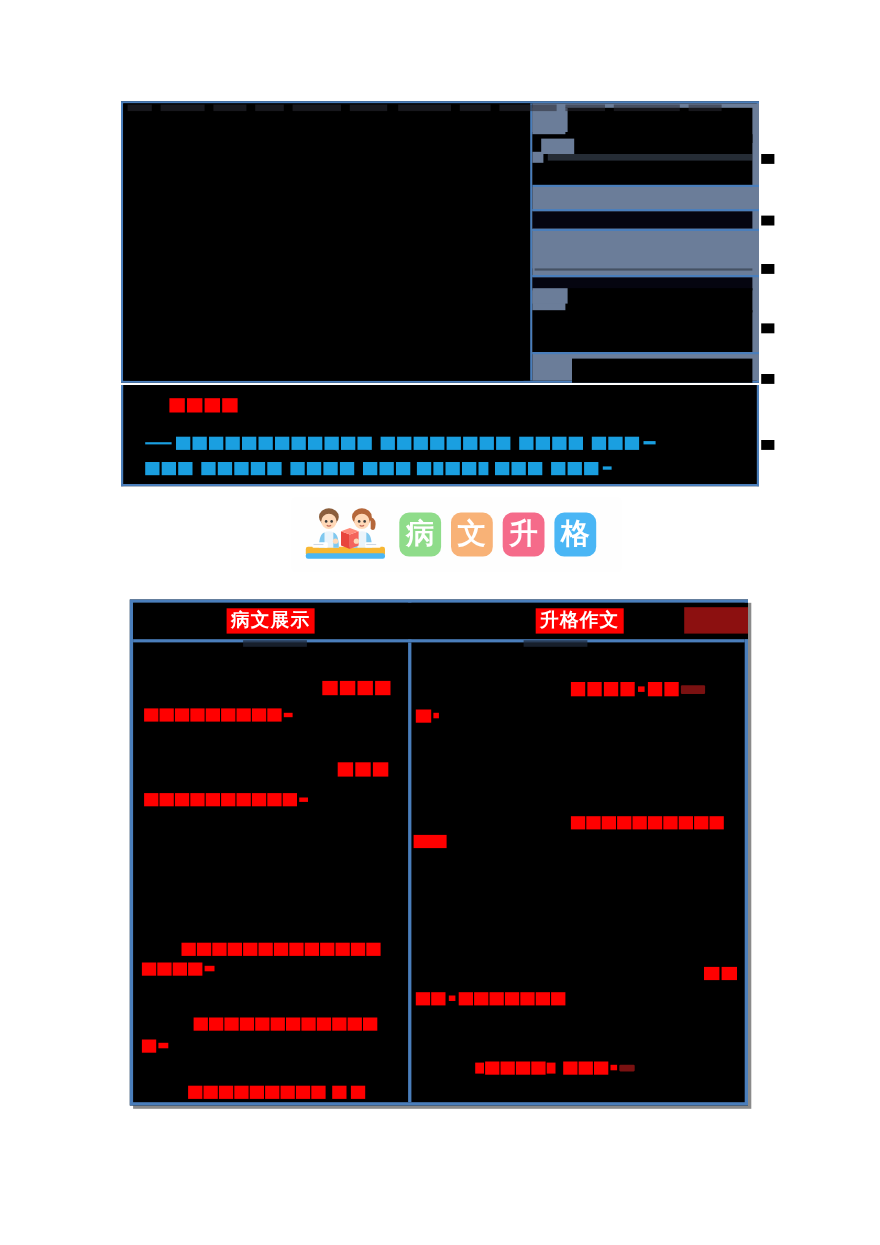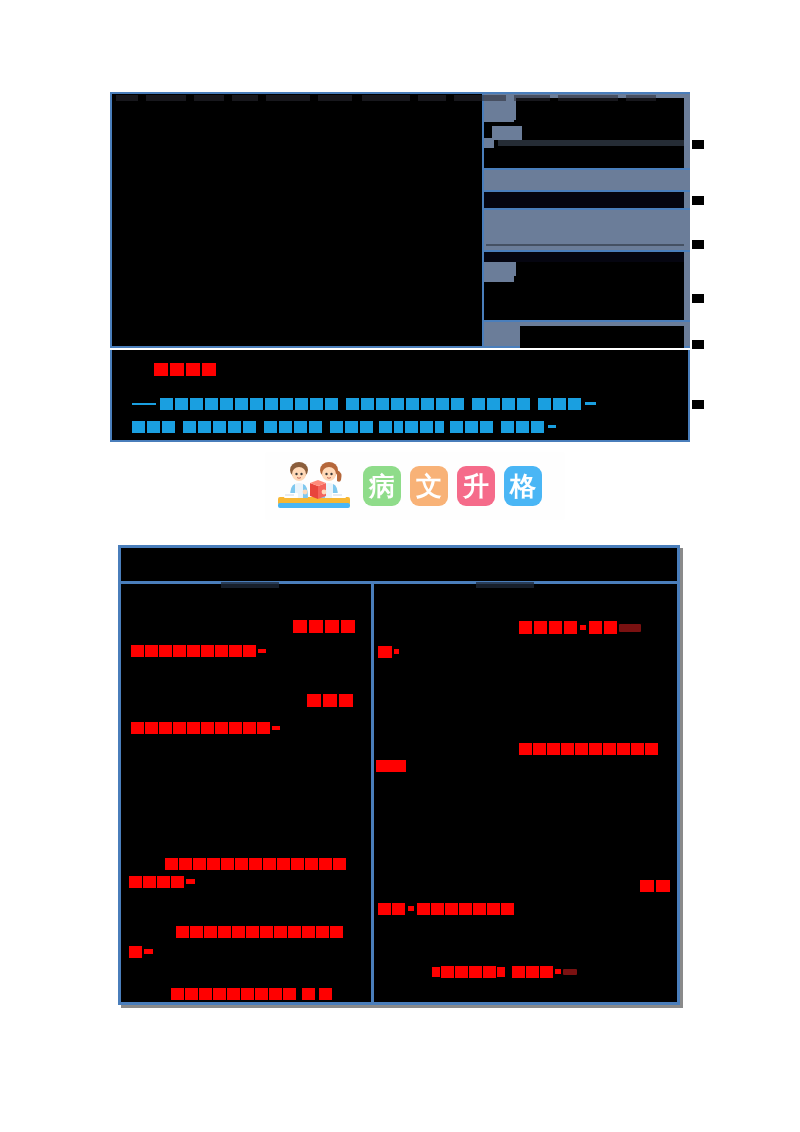--- a/index.html
+++ b/index.html
@@ -184,20 +184,27 @@
 
     <div class="tile" style="background:#8fdc8a;">病</div>
     <div class="tile" style="background:#f8b277;">文</div>
     <div class="tile" style="background:#f56b8a;">升</div>
     <div class="tile" style="background:#4ab6f5;">格</div>
   </div>
 
   <div id="main-table">
 
     <div id="mt-head">
+      <div class="mt-hcell" style="left:0;width:250px;">
+        <span class="hlabel">病文展示</span>
+      </div>
+      <div class="mt-hcell" style="left:253px;right:0;width:306px;">
+        <span class="hlabel">升格作文</span>
+        <span style="position:absolute;right:0;top:4px;width:58px;height:24px;background:#8c1010;"></span>
+      </div>
       <div class="sub-mark" style="left:100px;width:58px;"></div>
       <div class="sub-mark" style="left:355px;width:58px;"></div>
     </div>
 
     <div id="mt-body">
       <div id="mt-divider"></div>
 
       <div class="col" id="col-left">
         <div class="blk" style="left:6px;top:4px;width:238px;height:412px;"></div>
 

